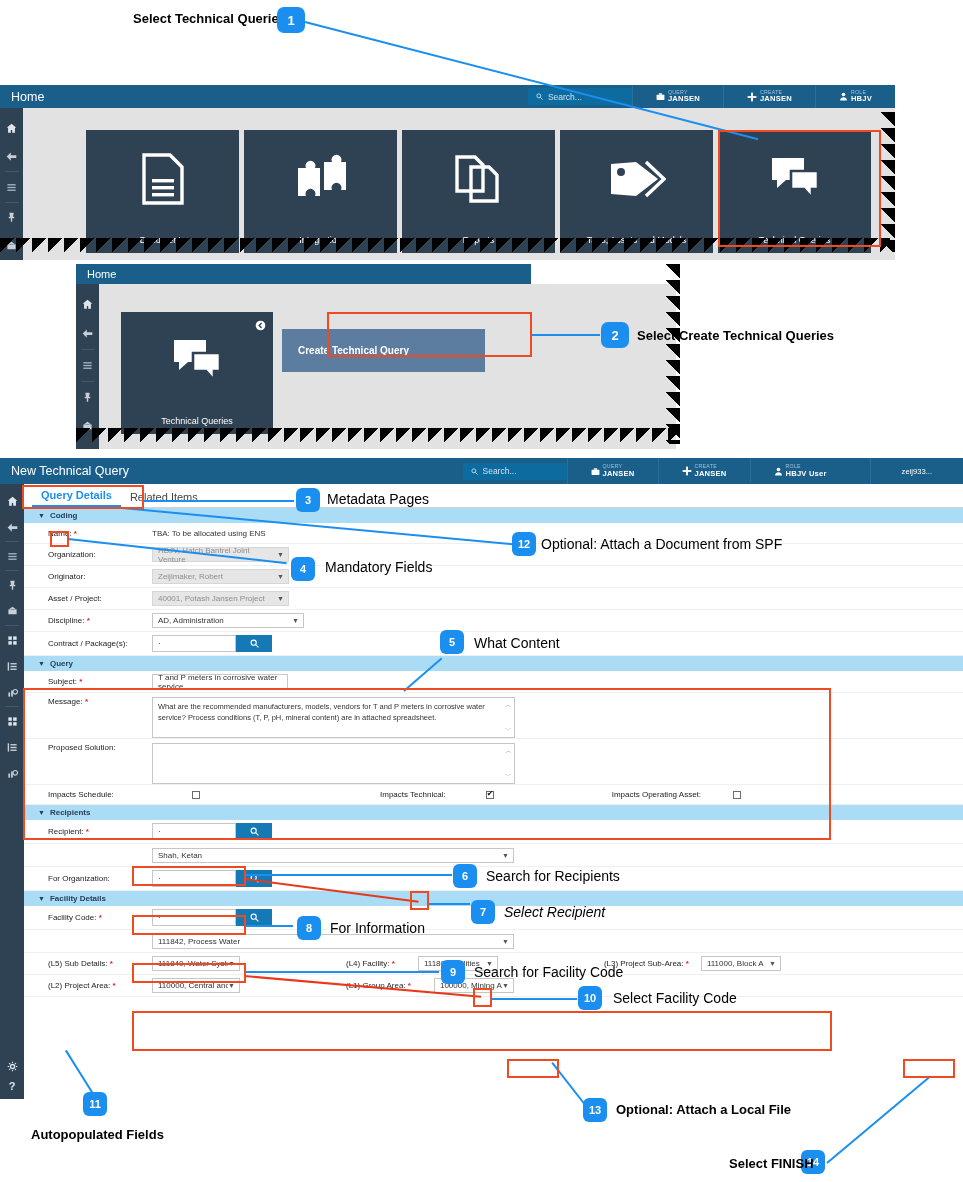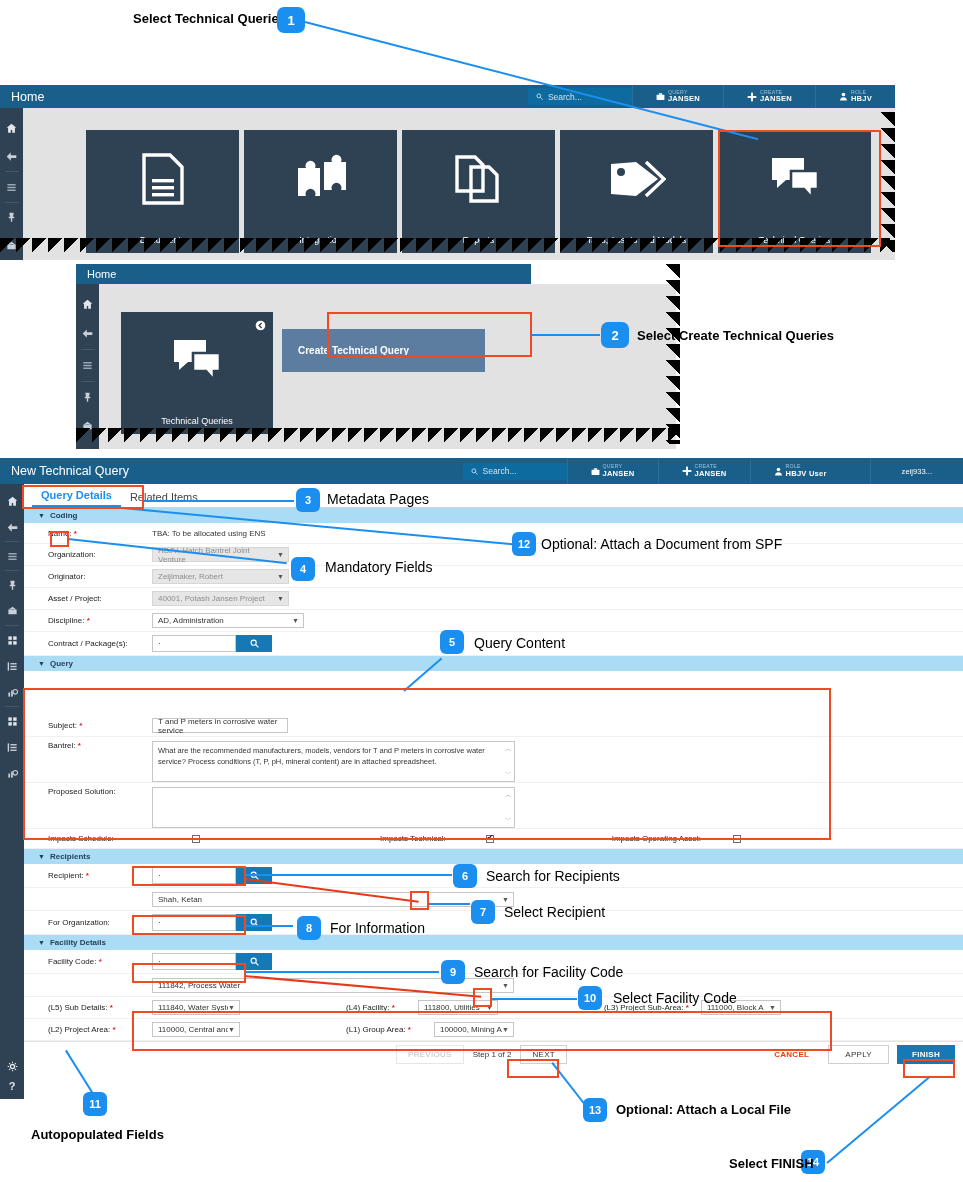--- a/index.html
+++ b/index.html
@@ -568,26 +568,26 @@
               <circle cx="6.5" cy="6.5" r="4.5" fill="none" stroke="#fff" stroke-width="2"></circle>
               <line x1="10" y1="10" x2="15" y2="15" stroke="#fff" stroke-width="2"></line>
             </svg>
         </span>
       </div>
 
       <div class="sec-hdr">
         <span class="caret">▼</span>
         <span>Query</span>
       </div>
-      <div class="frow" style="min-height:22px;margin-top:44px;">
+      <div class="frow" style="min-height:22px;">
         <span class="flabel"><span>Subject:</span> <span class="req">*</span></span>
         <span class="inp" style="width:136px; height:15px;">T and P meters in corrosive water service</span>
       </div>
       <div class="frow" style="min-height:46px; align-items:flex-start; padding-top:4px;">
-        <span class="flabel"><span>Bantrel:</span> <span class="req">*</span></span>
+        <span class="flabel"><span>Message:</span> <span class="req">*</span></span>
         <span class="ta" style="width:363px; height:41px;">
           <span style="display:block; padding-right:10px;">What are the recommended manufacturers, models, vendors for T and P meters in corrosive water service? Process conditions (T, P, pH, mineral content) are in attached spreadsheet.</span>
           <span class="sbar">
               <span>︿</span>
               <span>﹀</span>
             </span>
         </span>
       </div>
       <div class="frow" style="min-height:46px; align-items:flex-start; padding-top:4px;">
         <span class="flabel">Proposed Solution:</span>
@@ -684,32 +684,20 @@
             <span style="overflow:hidden; white-space:nowrap;">110000, Central and East M</span>
             <span class="car">▼</span>
           </span>
         <span class="flabel" style="width:auto; margin-left:106px;"><span>(L1) Group Area:</span> <span class="req">*</span></span>
         <span class="sel" style="width:80px; margin-left:23px;">
             <span style="overflow:hidden; white-space:nowrap;">100000, Mining Areas</span>
             <span class="car">▼</span>
           </span>
       </div>
 
-      <div class="footer-bar">
-        <div style="position:absolute; left:372px; display:flex; align-items:center;">
-          <span class="btn disabled">PREVIOUS</span>
-          <span class="step-txt">Step 1 of 2</span>
-          <span class="btn">NEXT</span>
-        </div>
-        <div style="position:absolute; right:8px; display:flex; align-items:center; gap:8px;">
-          <span class="btn link">CANCEL</span>
-          <span class="btn" style="padding:4px 16px;">APPLY</span>
-          <span class="btn primary" style="padding:4px 14px;">FINISH</span>
-        </div>
-      </div>
     </div>
   </div>
 </div>
 
 <div class="redbox" style="left:22px; top:485px; width:122px; height:24px;"></div>
 <div class="redbox" style="left:50px; top:531px; width:19px; height:16px;"></div>
 <div class="redbox" style="left:23px; top:688px; width:808px; height:152px;"></div>
 <div class="redbox" style="left:132px; top:866px; width:114px; height:20px;"></div>
 <div class="redbox" style="left:410px; top:891px; width:19px; height:19px;"></div>
 <div class="redbox" style="left:132px; top:915px; width:114px; height:20px;"></div>
@@ -726,29 +714,29 @@
 <div class="leader" style="left:122px; top:507px; width:394px; transform:rotate(5.3deg);"></div>
 <div class="callout small" style="left:512px; top:532px;">12</div>
 <div class="c-label thin" style="left:541px; top:536px;">Optional: Attach a Document from SPF</div>
 
 <div class="leader" style="left:68px; top:538px; width:220px; transform:rotate(6.3deg);"></div>
 <div class="callout small" style="left:291px; top:557px;">4</div>
 <div class="c-label thin" style="left:325px; top:559px;">Mandatory Fields</div>
 
 <div class="leader" style="left:404px; top:690px; width:50px; transform:rotate(-41deg);"></div>
 <div class="callout small" style="left:440px; top:630px;">5</div>
-<div class="c-label thin" style="left:474px; top:635px;">Query Content</div>
+<div class="c-label thin" style="left:474px; top:635px;">What Content</div>
 
 <div class="leader" style="left:246px; top:874px; width:206px;"></div>
 <div class="callout small" style="left:453px; top:864px;">6</div>
 <div class="c-label thin" style="left:486px; top:868px;">Search for Recipients</div>
 
 <div class="leader" style="left:429px; top:903px; width:41px;"></div>
 <div class="callout small" style="left:471px; top:900px;">7</div>
-<div class="c-label thin" style="left:504px; top:904px;">Select Recipient</div>
+<div class="c-label thin" style="left:504px; top:904px;font-style:italic;">Select Recipient</div>
 
 <div class="leader-red" style="left:244px; top:878px; width:176px; transform:rotate(7.4deg);"></div>
 
 <div class="leader" style="left:246px; top:925px; width:47px;"></div>
 <div class="callout small" style="left:297px; top:916px;">8</div>
 <div class="c-label thin" style="left:330px; top:920px;">For Information</div>
 
 <div class="leader" style="left:246px; top:971px; width:193px;"></div>
 <div class="callout small" style="left:441px; top:960px;">9</div>
 <div class="c-label thin" style="left:474px; top:964px;">Search for Facility Code</div>

